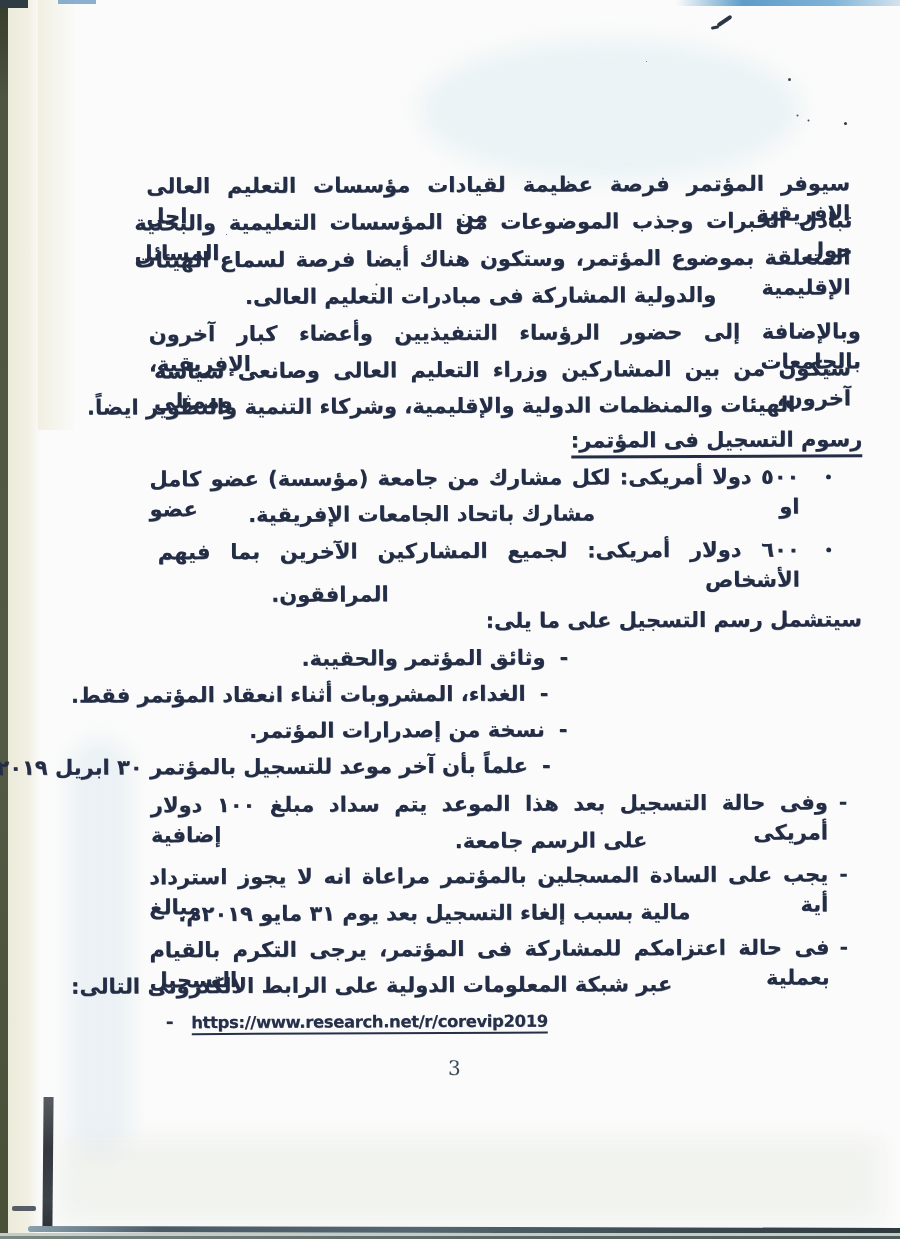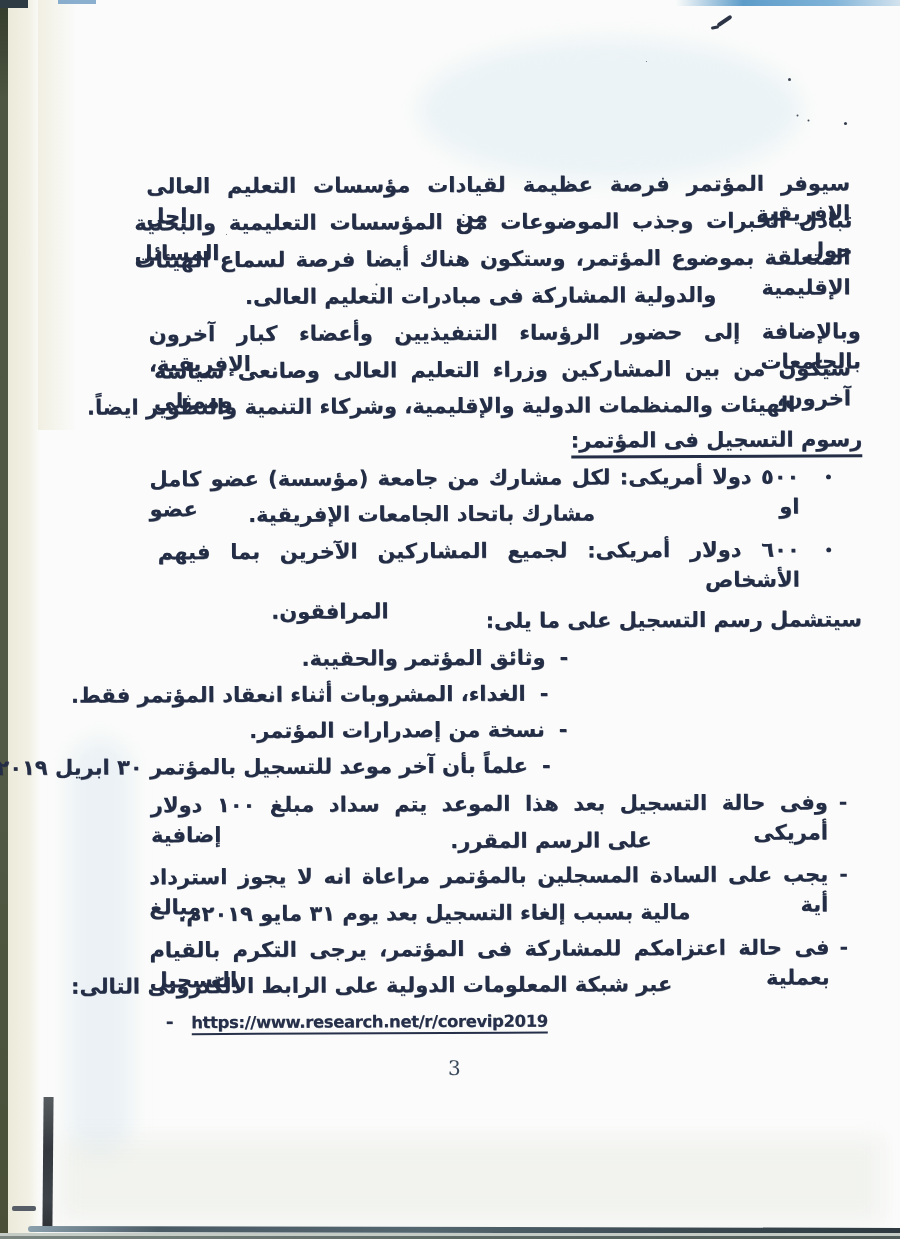--- a/index.html
+++ b/index.html
@@ -80,40 +80,40 @@
     <div class="ln hd" style="right:37px;top:426px;">
       <span>رسوم التسجيل فى المؤتمر:</span>
     </div>
 
     <span class="bdot" style="left:824px;top:468px;">•</span>
     <div class="ln jf" style="left:150px;width:650px;top:463px;">٥٠٠ دولا أمريكى: لكل مشارك من جامعة (مؤسسة) عضو كامل او عضو</div>
     <div class="ln ct" style="left:422px;top:499px;">مشارك باتحاد الجامعات الإفريقية.</div>
 
     <span class="bdot" style="left:824px;top:541px;">•</span>
     <div class="ln jf" style="left:158px;width:642px;top:536px;">٦٠٠ دولار أمريكى: لجميع المشاركين الآخرين بما فيهم الأشخاص</div>
-    <div class="ln ct" style="left:330px;top:596px;">المرافقون.</div>
+    <div class="ln ct" style="left:330px;top:579px;">المرافقون.</div>
 
     <div class="ln" style="right:38px;top:606px;">سيتشمل رسم التسجيل على ما يلى:</div>
 
     <div class="ln" style="right:332px;top:643px;">
       <span class="dsh">-</span><span>وثائق المؤتمر والحقيبة.</span>
     </div>
     <div class="ln" style="right:352px;top:679px;">
       <span class="dsh">-</span><span>الغداء، المشروبات أثناء انعقاد المؤتمر فقط.</span>
     </div>
     <div class="ln" style="right:333px;top:715px;">
       <span class="dsh">-</span><span>نسخة من إصدرارات المؤتمر.</span>
     </div>
     <div class="ln" style="right:350px;top:751px;">
       <span class="dsh">-</span><span>علماً بأن آخر موعد للتسجيل بالمؤتمر ٣٠ ابريل ٢٠١٩م.</span>
     </div>
 
     <span class="mk" style="left:838px;top:789px;">-</span>
     <div class="ln jf" style="left:150px;width:677px;top:789px;">وفى حالة التسجيل بعد هذا الموعد يتم سداد مبلغ ١٠٠ دولار أمريكى إضافية</div>
-    <div class="ln ct" style="left:550px;top:826px;">على الرسم المقرر.</div>
+    <div class="ln ct" style="left:550px;top:826px;">على الرسم جامعة.</div>
 
     <span class="mk" style="left:838px;top:861px;">-</span>
     <div class="ln jf" style="left:148px;width:679px;top:861px;">يجب على السادة المسجلين بالمؤتمر مراعاة انه لا يجوز استرداد أية مبالغ</div>
     <div class="ln ct" style="left:433px;top:898px;">مالية بسبب إلغاء التسجيل بعد يوم ٣١ مايو ٢٠١٩م.</div>
 
     <span class="mk" style="left:838px;top:934px;">-</span>
     <div class="ln jf" style="left:148px;width:680px;top:934px;">فى حالة اعتزامكم للمشاركة فى المؤتمر، يرجى التكرم بالقيام بعملية التسجيل</div>
     <div class="ln ct" style="left:370px;top:970px;">عبر شبكة المعلومات الدولية على الرابط الالكترونى التالى:</div>
 
     <div class="url-line" style="left:164px;top:1007px;">

